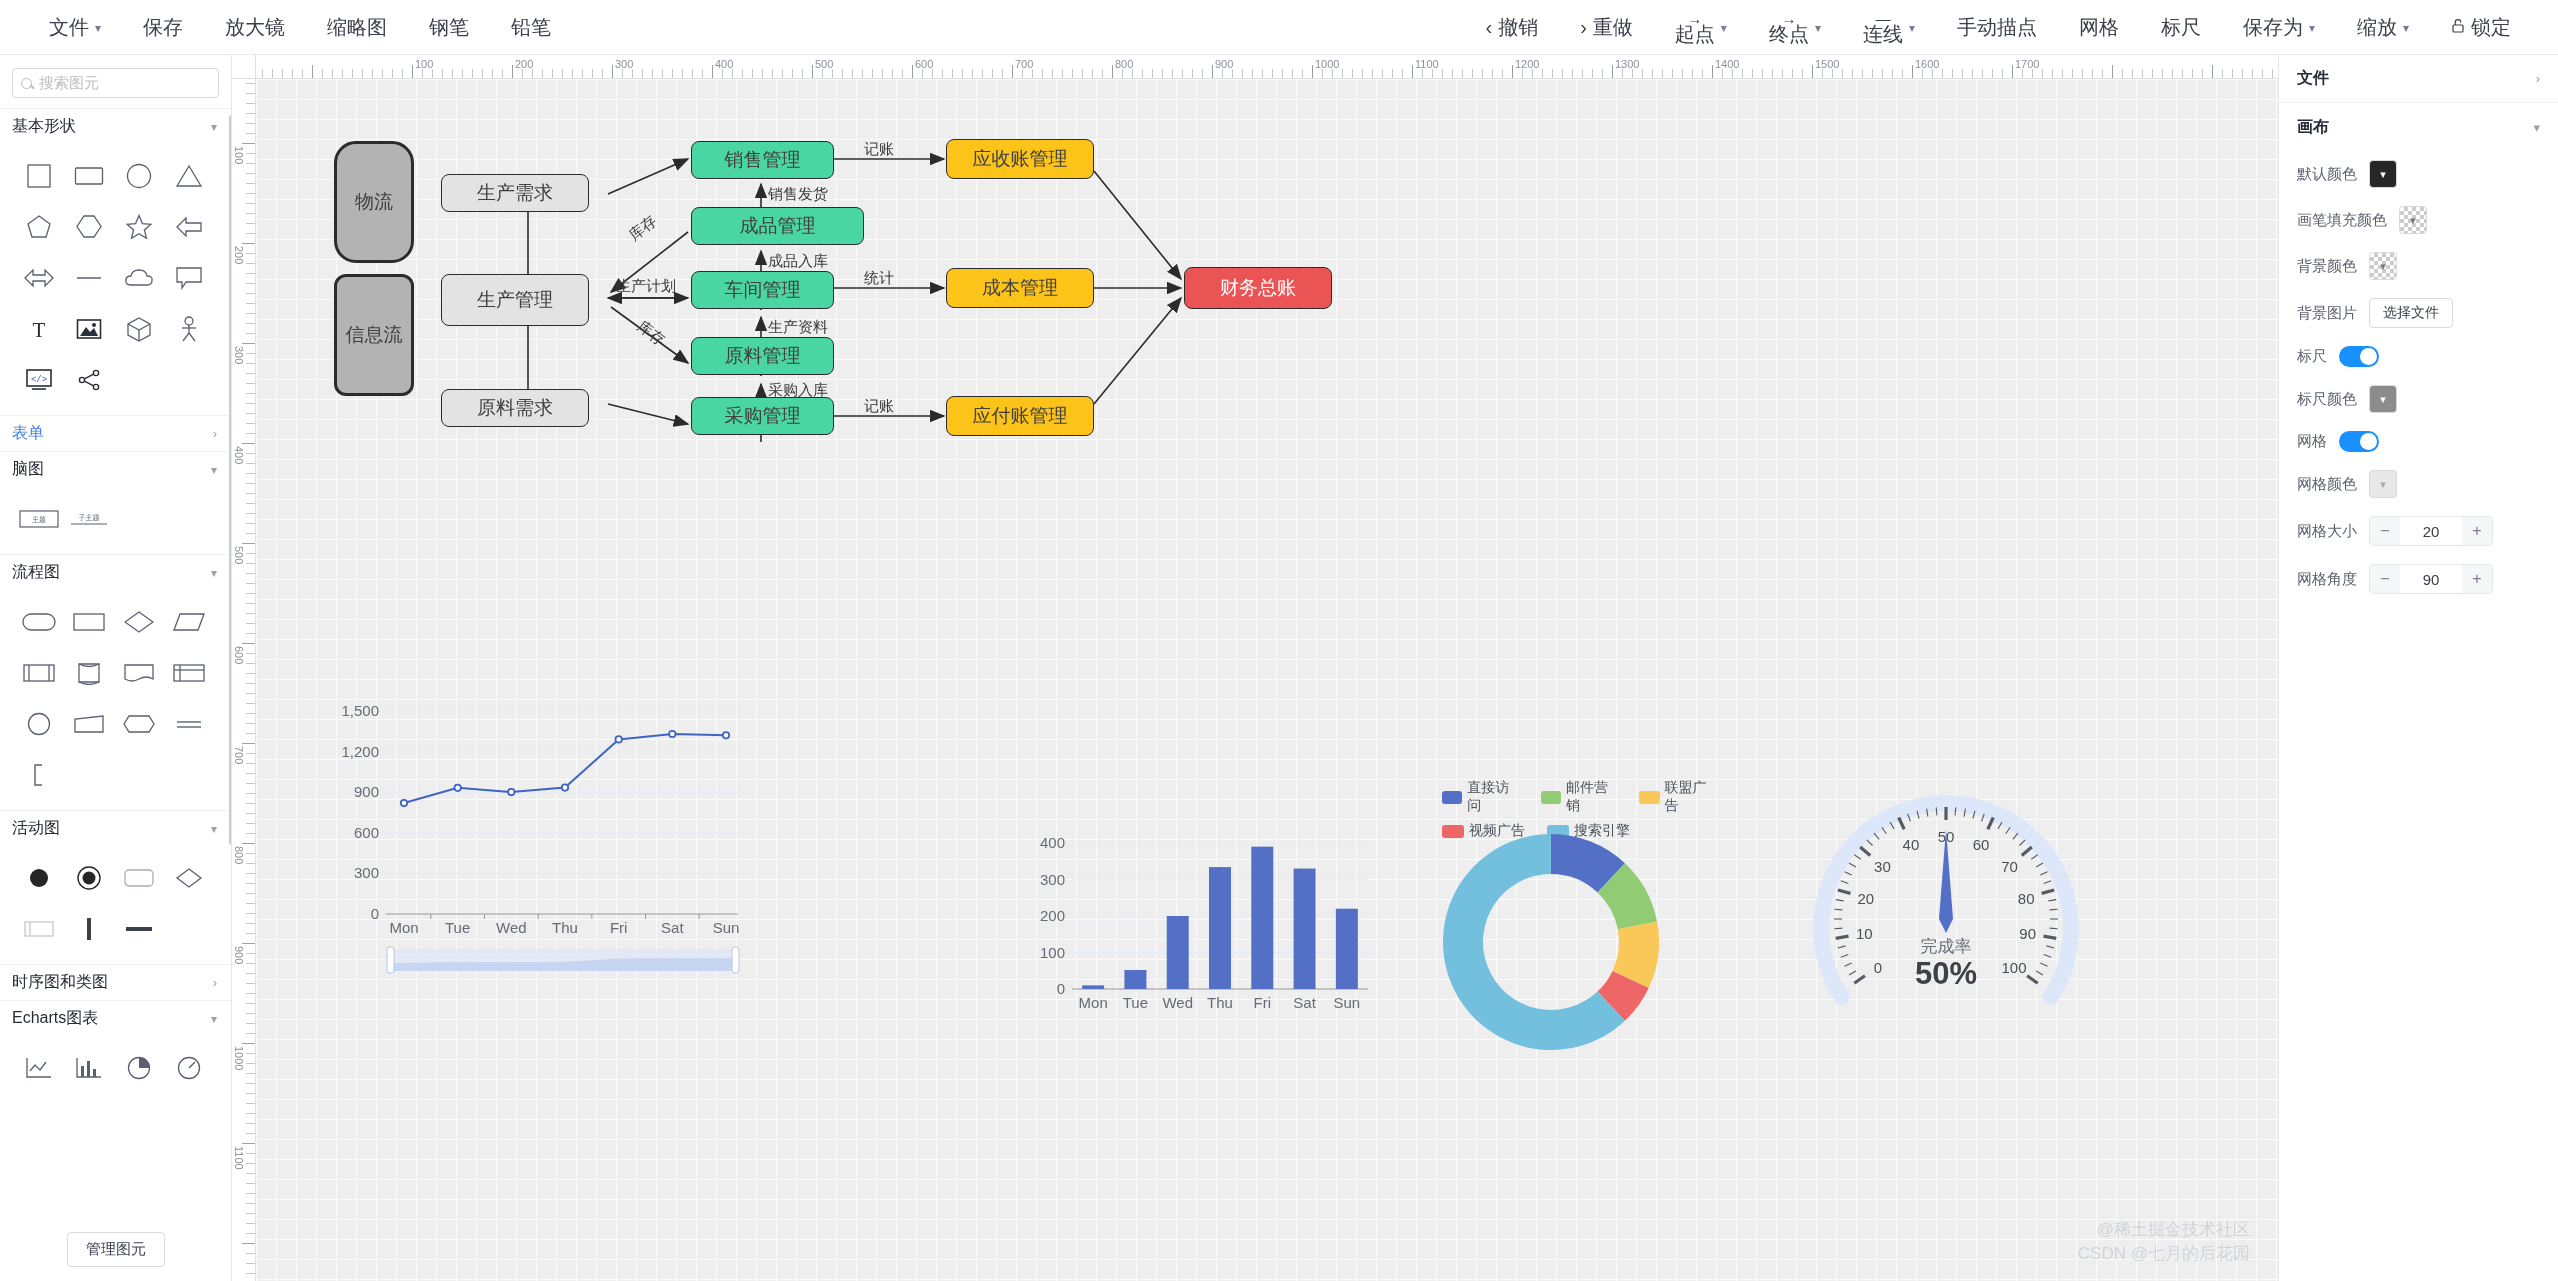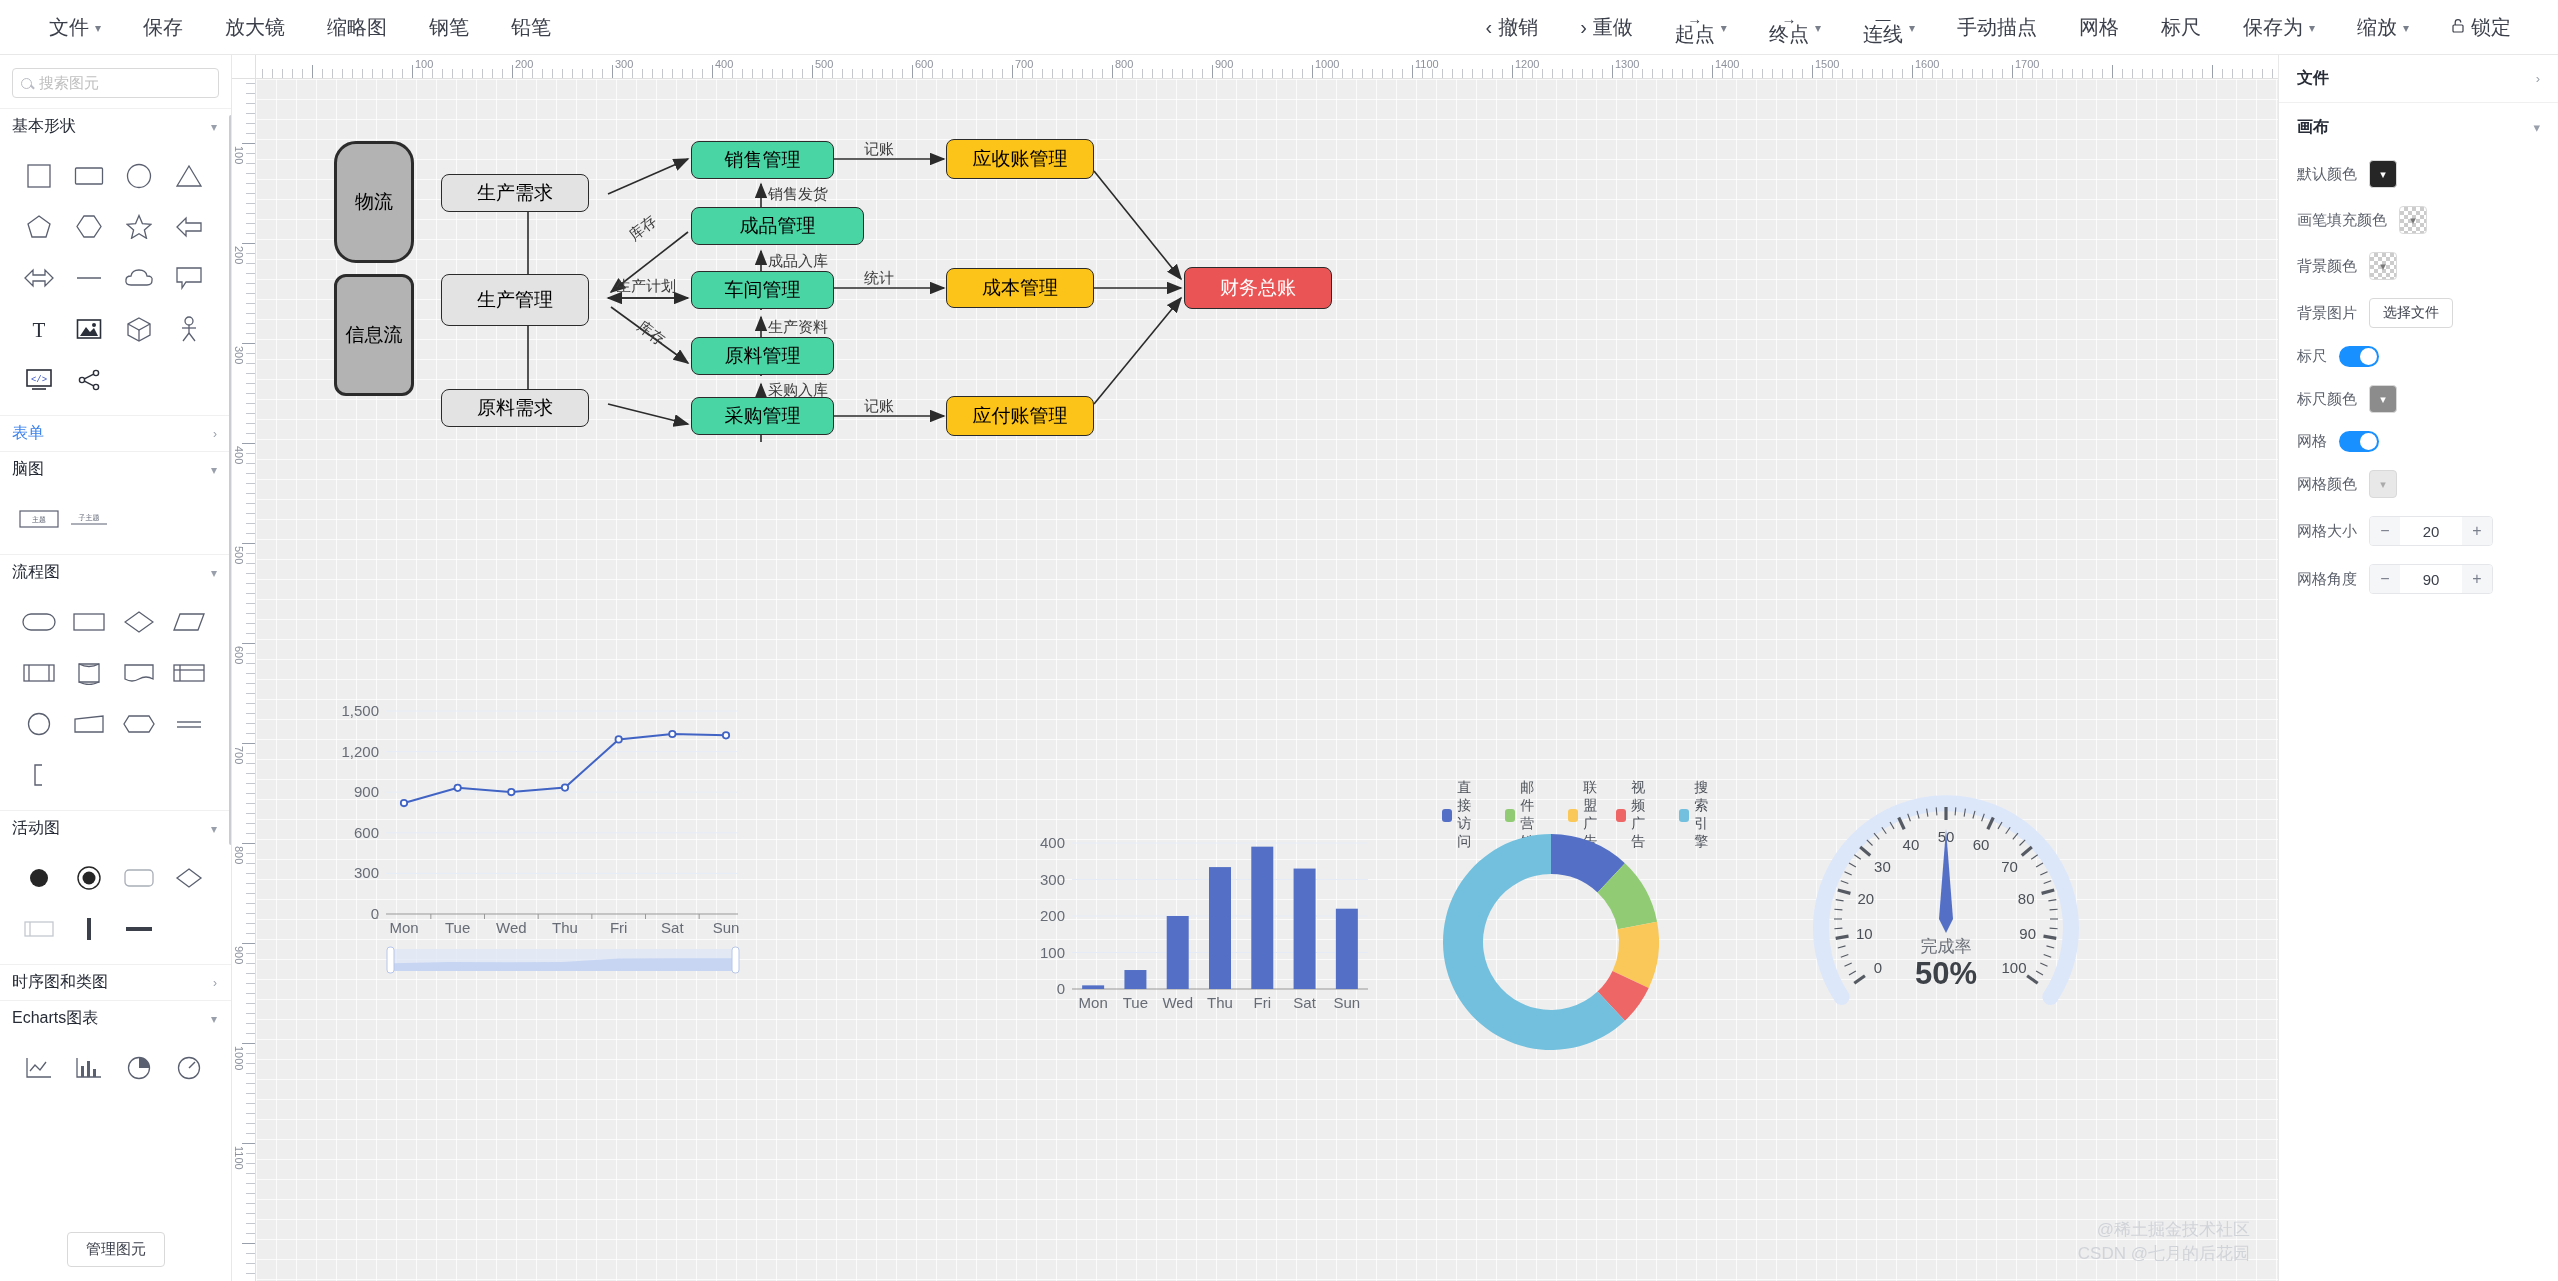--- a/index.html
+++ b/index.html
@@ -109,21 +109,21 @@
     background-image:
       linear-gradient(to right, rgba(255,255,255,0.75) 1px, transparent 1px),
       linear-gradient(to bottom, rgba(255,255,255,0.75) 1px, transparent 1px);
     background-size: 20px 20px;
     overflow: hidden;
   }
   #flow { position: absolute; left: 0; top: 0; width: 2022px; height: 560px; }
   .node {
     position: absolute; display: flex; align-items: center; justify-content: center;
     border: 2px solid #2b2b2b; border-radius: 8px;
-    font-size: 19px; color: #000000; text-align: center; line-height: 1.2;
+    font-size: 19px; color: #404040; text-align: center; line-height: 1.2;
   }
   .n-gray { background: #b3b3b3; border-width: 3px; border-radius: 12px; }
   .n-light { background: #e3e3e3; border-width: 1.5px; }
   .n-green { background: #4ad5a5; border-width: 1.5px; }
   .n-yellow { background: #fcc318; border-width: 1.5px; }
   .n-red { background: #ea5455; border-width: 1.5px; }
   .edge-lbl {
     position: absolute; font-size: 15px; color: #3a3a3a; white-space: nowrap;
     background: transparent;
   }
@@ -1145,21 +1145,21 @@
           <text class="tick-lbl" x="151.71428571428572" y="179" text-anchor="middle">Wed</text>
           <text class="tick-lbl" x="194" y="179" text-anchor="middle">Thu</text>
           <text class="tick-lbl" x="236.28571428571428" y="179" text-anchor="middle">Fri</text>
           <text class="tick-lbl" x="278.57142857142856" y="179" text-anchor="middle">Sat</text>
           <text class="tick-lbl" x="320.85714285714283" y="179" text-anchor="middle">Sun</text>
         </g>
     </svg>
   </div>
 
   <div class="chart" style="left:1160px; top:700px; width:300px; height:290px;">
-    <div style="position:absolute; left:26px; top:0px; display:flex; flex-direction:row; gap:7px;">
+    <div style="position:absolute; left:26px; top:0px; display:flex; flex-direction:column; gap:7px;">
       <div style="display:flex; gap:22px;">
         <div class="legend-row">
           <span class="legend-sw" style="background:#5470c6"></span>
           <span class="legend-tx">直接访问</span>
         </div>
         <div class="legend-row">
           <span class="legend-sw" style="background:#91cc75"></span>
           <span class="legend-tx">邮件营销</span>
         </div>
         <div class="legend-row">

